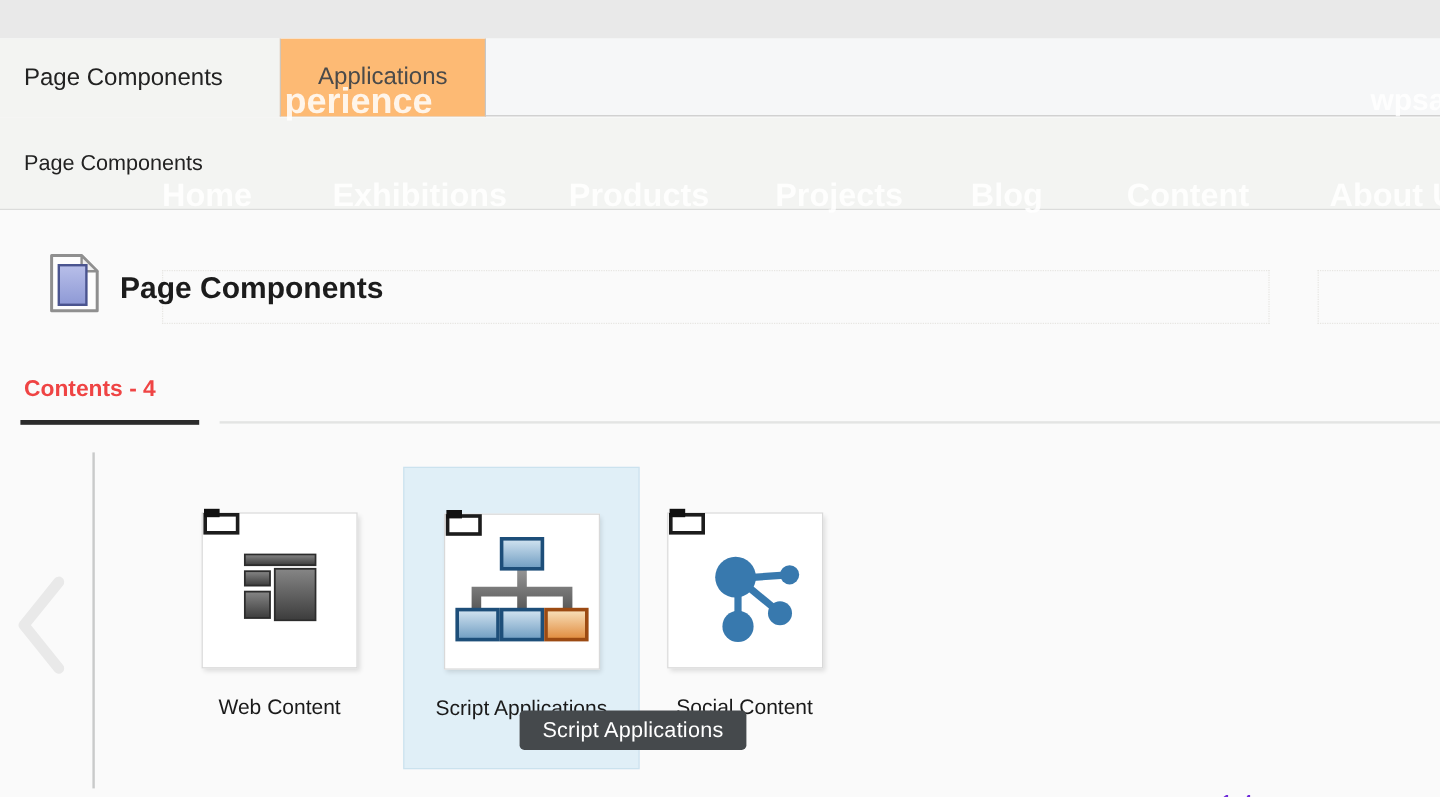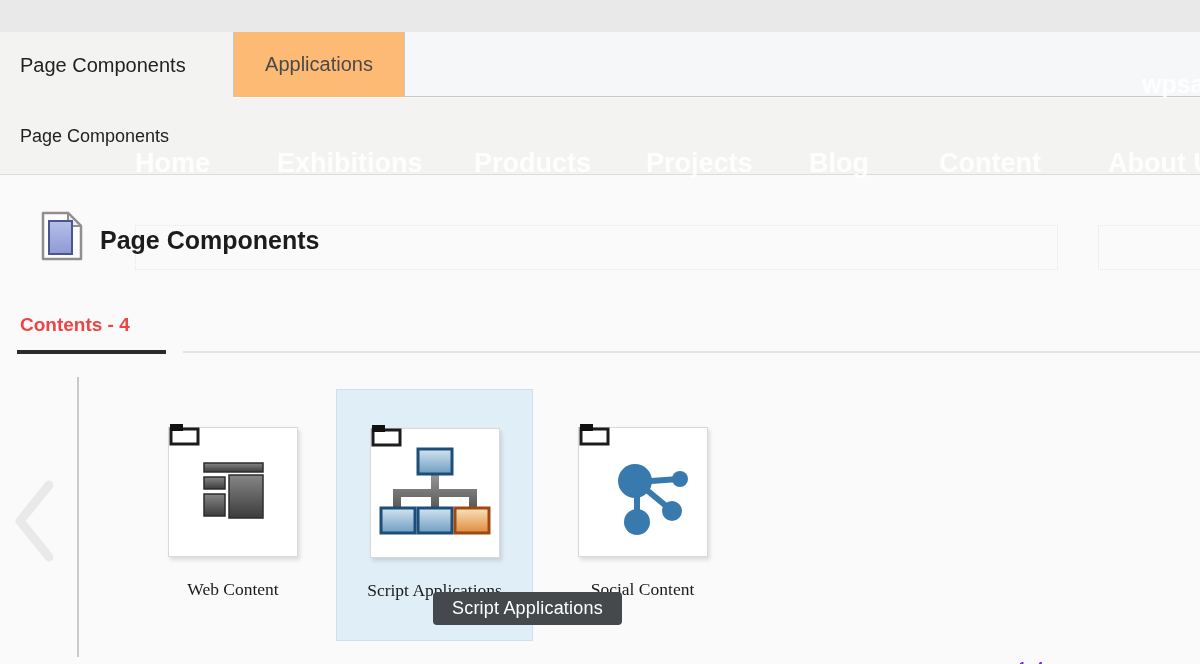--- a/index.html
+++ b/index.html
@@ -60,21 +60,21 @@
     position:absolute; top:357px; height:252px;
     display:flex; flex-direction:column; align-items:center; z-index:2; cursor:pointer;
   }
   .cell.selected{ background:#e0eff7; border:1px solid #cbe2ee; }
   .tile{
     position:relative; margin-top:38px; width:130px; height:130px; background:#fff;
     border:1px solid #d9d9d9; box-shadow:2px 3px 4px rgba(0,0,0,0.12);
     display:flex; align-items:center; justify-content:center;
   }
   .folder-badge{ position:absolute; left:-1px; top:-6px; }
-  .cell-label{ margin-top:22px; font-size:17.5px; color:#1a1a1a; white-space:nowrap;font-family:Liberation Serif, serif; }
+  .cell-label{ margin-top:22px; font-size:17.5px; color:#1a1a1a; white-space:nowrap; }
   
   .tooltip{
     position:absolute; left:433px; top:560px; height:33px; line-height:33px;
     background:#45494c; color:#fff; font-size:18px; padding:0 19px;
     border-radius:4px; z-index:20; white-space:nowrap; letter-spacing:0.2px;
   }
   
   .pagination{
     position:absolute; left:1019px; top:628px; font-size:12px; font-weight:bold;
     color:#6d28d9; z-index:2;
@@ -111,20 +111,21 @@
   </svg>
 
   <div class="tabbar"></div>
   <div class="tab-active">
     <span>Page Components</span>
   </div>
   <div class="tab-inactive">
     <span>Applications</span>
   </div>
 
+  <div class="ghost ghost-hero">perience</div>
   <div class="ghost ghost-user">wpsa</div>
 
   <div class="band2"></div>
   <div class="breadcrumb">Page Components</div>
 
   <div class="ghost ghost-nav" style="left:135px">Home</div>
   <div class="ghost ghost-nav" style="left:277px">Exhibitions</div>
   <div class="ghost ghost-nav" style="left:646px">Projects</div>
   <div class="ghost ghost-nav" style="left:474px">Products</div>
   <div class="ghost ghost-nav" style="left:809px">Blog</div>
@@ -190,21 +191,21 @@
           <rect x="39" y="3" width="34" height="25" fill="url(#gBlue)" stroke="#1d4e79" stroke-width="3"></rect>
           <rect x="2" y="62" width="34" height="25" fill="url(#gBlue)" stroke="#1d4e79" stroke-width="3"></rect>
           <rect x="39" y="62" width="34" height="25" fill="url(#gBlue)" stroke="#1d4e79" stroke-width="3"></rect>
           <rect x="76" y="62" width="34" height="25" fill="url(#gOrange)" stroke="#9c4a12" stroke-width="3"></rect>
         </svg>
       </span>
     </div>
     <div class="cell-label">Script Applications</div>
   </div>
 
-  <div class="cell" style="left:544px; width:197px;">
+  <div class="cell" style="left:522px; width:197px;">
     <div class="tile">
       <span class="folder-badge">
         <svg width="33" height="25" viewBox="0 0 33 25">
           <rect x="3" y="7" width="27" height="15" fill="#ffffff" stroke="#1c1c1c" stroke-width="3"></rect>
           <rect x="2" y="2" width="13" height="7" fill="#111111"></rect>
         </svg>
       </span>
       <span>
         <svg width="92" height="92" viewBox="0 0 92 92">
           <g stroke="#3879ae" stroke-width="6">

